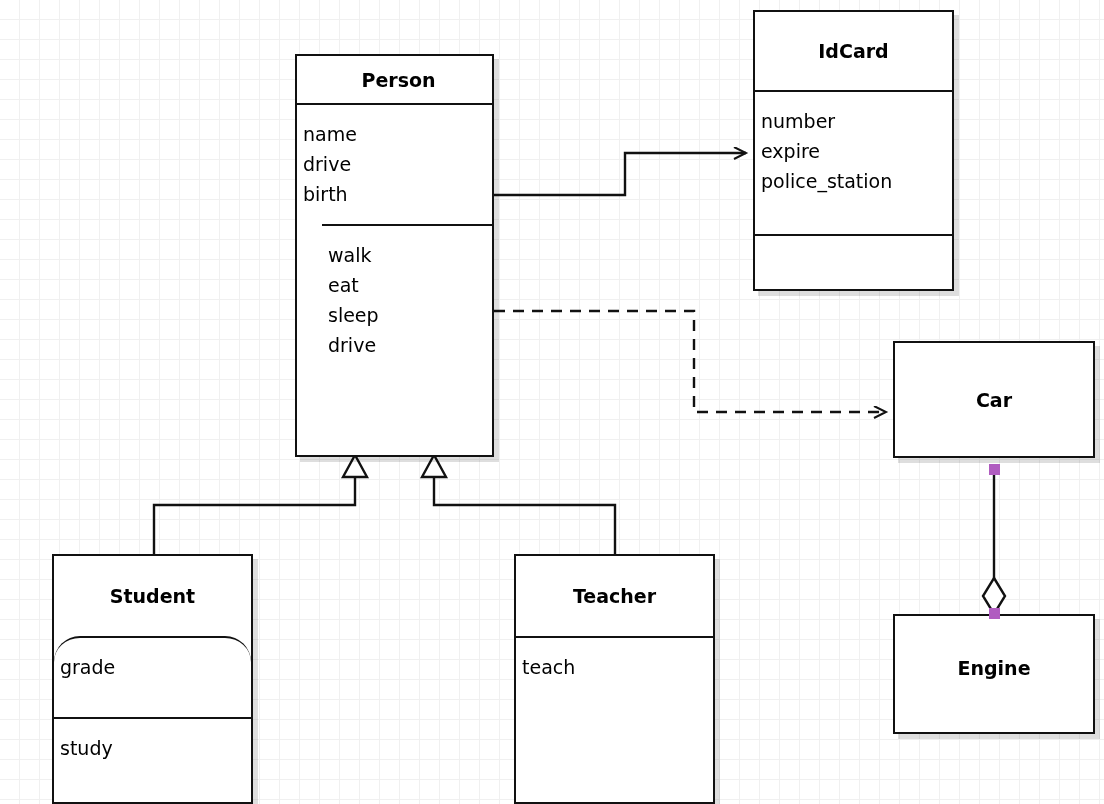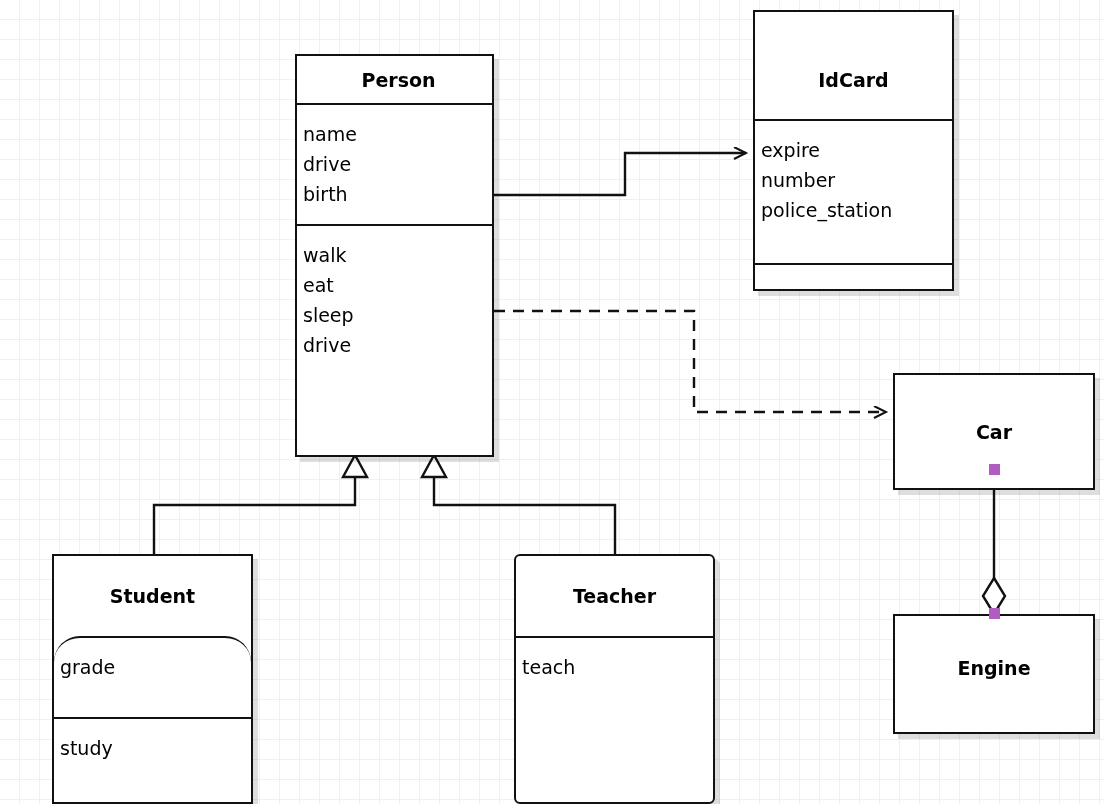--- a/index.html
+++ b/index.html
@@ -96,41 +96,41 @@
 
   <div class="uml-class" style="left:295px; top:54px; width:199px; height:403px;">
     <div class="compartment cmp-title" style="height:47px;margin-left:8px;">
       <span>Person</span>
     </div>
     <div class="compartment cmp-list" style="height:121px;">
       <div class="member">name</div>
       <div class="member">drive</div>
       <div class="member">birth</div>
     </div>
-    <div class="compartment cmp-list" style="height:189px;">
+    <div class="compartment cmp-list" style="height:189px;margin-left:25px;">
       <div class="member">walk</div>
       <div class="member">eat</div>
       <div class="member">sleep</div>
       <div class="member">drive</div>
     </div>
   </div>
 
   <div class="uml-class" style="left:753px; top:10px; width:201px; height:281px;">
-    <div class="compartment cmp-title" style="height:78px;margin-top:29px;">
+    <div class="compartment cmp-title" style="height:78px;">
       <span>IdCard</span>
     </div>
     <div class="compartment cmp-list" style="height:144px;">
+      <div class="member">number</div>
       <div class="member">expire</div>
-      <div class="member">number</div>
       <div class="member">police_station</div>
     </div>
     <div class="compartment cmp-empty" style="height:55px;"></div>
   </div>
 
-  <div class="uml-class" style="left:893px; top:373px; width:202px; height:117px;">
+  <div class="uml-class" style="left:893px; top:341px; width:202px; height:117px;">
     <div class="compartment cmp-title" style="height:113px;">
       <span>Car</span>
     </div>
   </div>
 
   <div class="uml-class" style="left:893px; top:614px; width:202px; height:120px;">
     <div class="compartment cmp-title" style="height:104px;">
       <span>Engine</span>
     </div>
   </div>
@@ -140,21 +140,21 @@
       <span>Student</span>
     </div>
     <div class="compartment cmp-list" style="height:81px;border-radius:26px;">
       <div class="member">grade</div>
     </div>
     <div class="compartment cmp-list" style="height:89px;">
       <div class="member">study</div>
     </div>
   </div>
 
-  <div class="uml-class" style="left:514px; top:554px; width:201px; height:250px;border-radius:6px;">
+  <div class="uml-class" style="left:514px; top:554px; width:201px; height:250px;">
     <div class="compartment cmp-title" style="height:80px;">
       <span>Teacher</span>
     </div>
     <div class="compartment cmp-list" style="height:78px;">
       <div class="member">teach</div>
     </div>
   </div>
 
   <div class="handle" style="left:989px; top:464px;"></div>
   <div class="handle" style="left:989px; top:608px;"></div>

